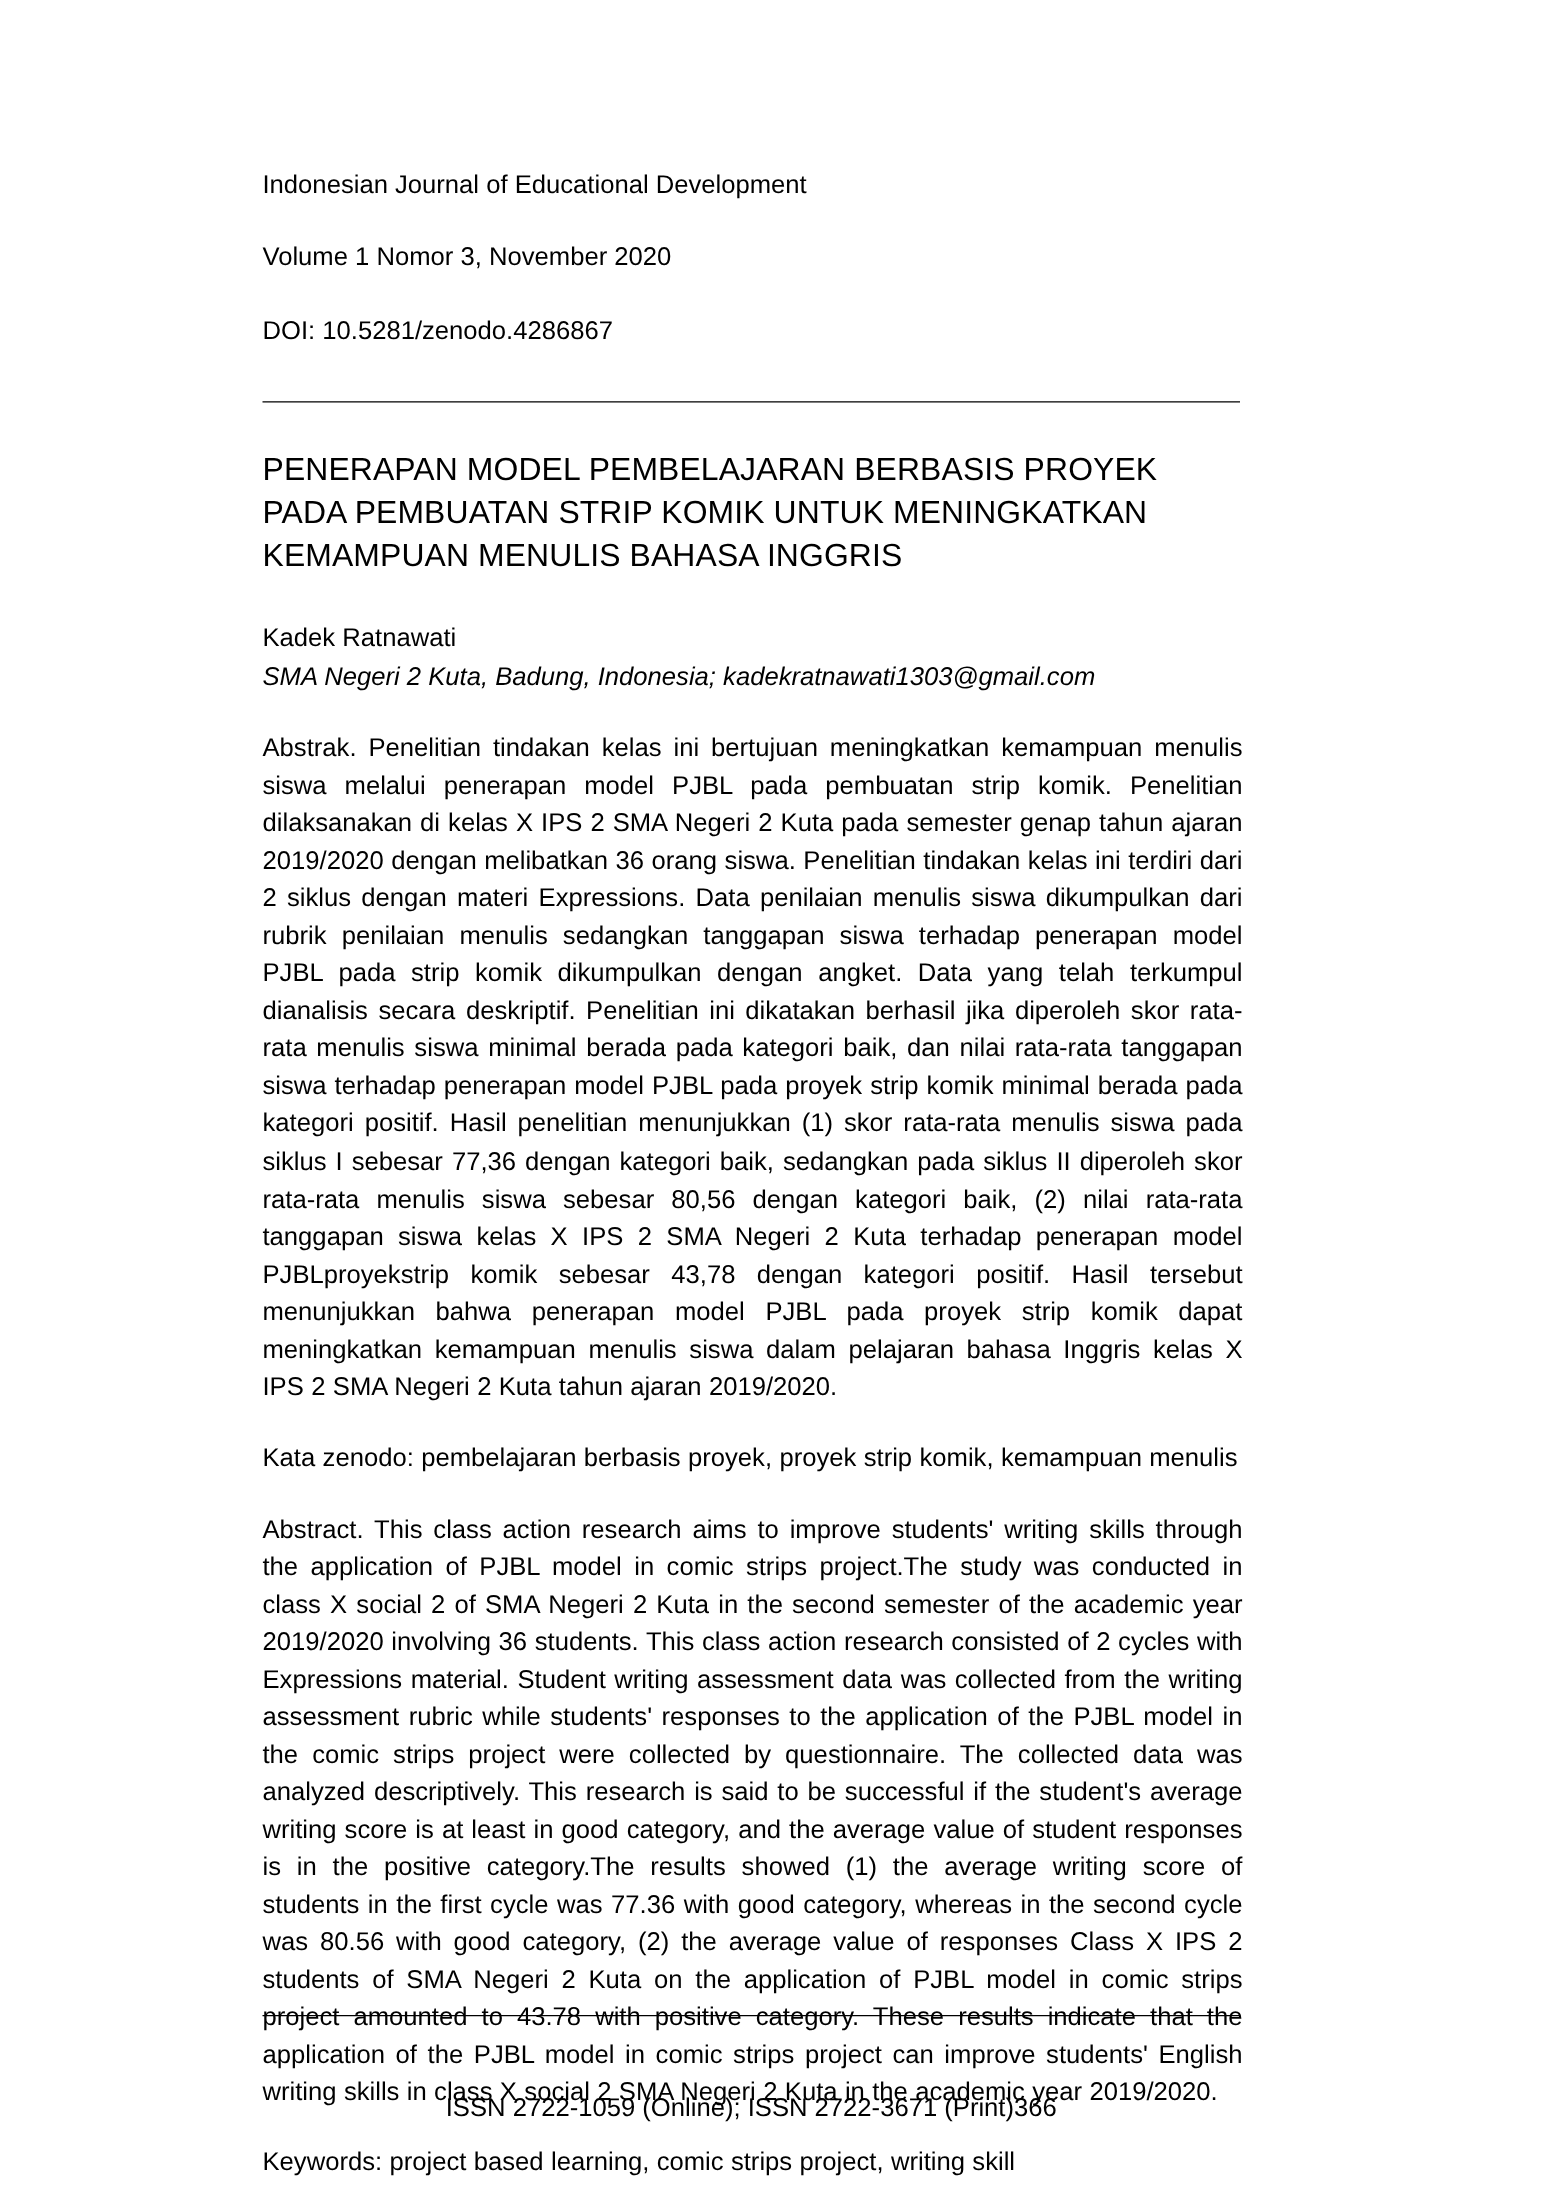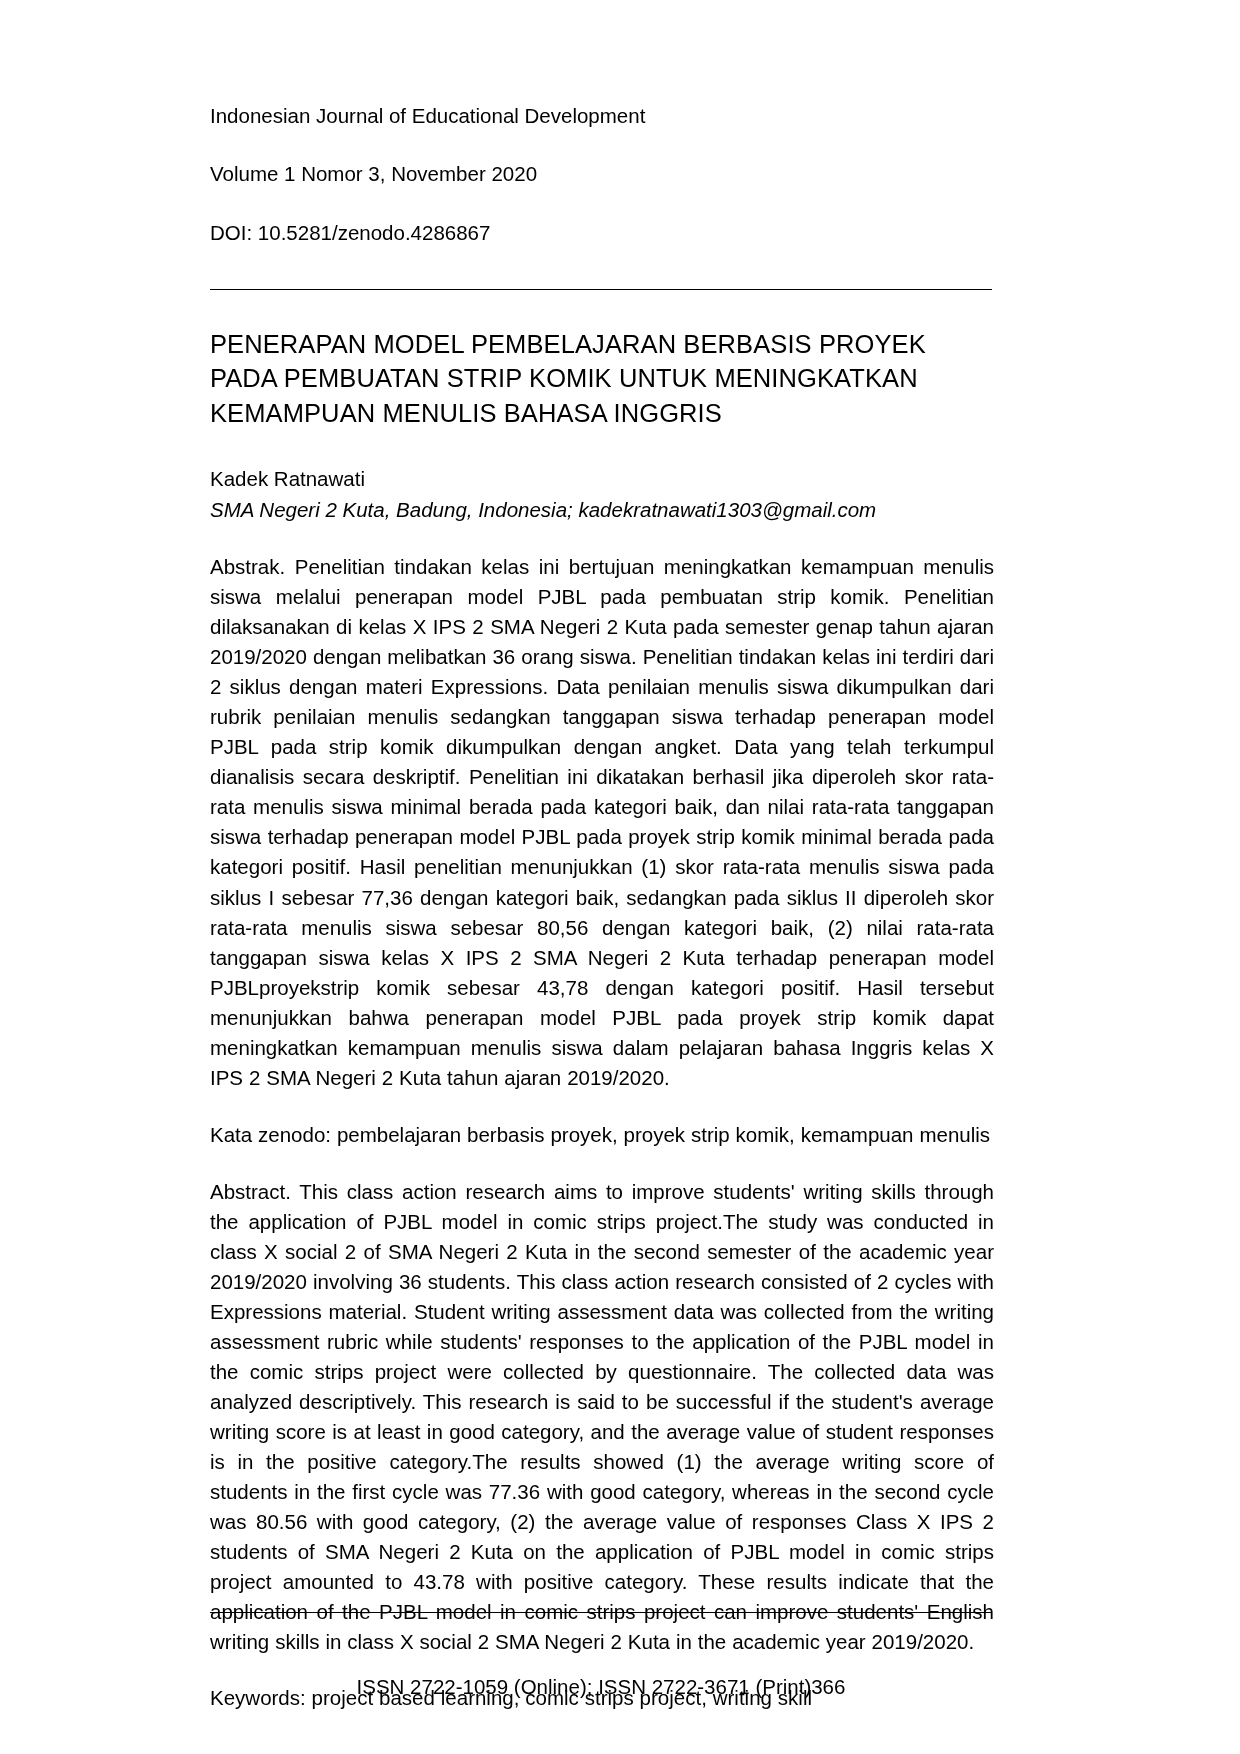--- a/index.html
+++ b/index.html
@@ -11,21 +11,21 @@
     font-family: "Liberation Sans", sans-serif;
     color: #000000;
   }
   .page {
     position: relative;
     width: 1240px;
     height: 1754px;
     margin: 0 auto;
     background: #ffffff;
     box-sizing: border-box;
-    padding: 72px 248px 0 210px;
+    padding: 104px 248px 0 210px;
     overflow: hidden;
   }
   .journal-header {
     font-size: 20.5px;
     line-height: 1.42;
     letter-spacing: 0.0px;
     white-space: pre-line;
   }
   .journal-header div {
     white-space: nowrap;

